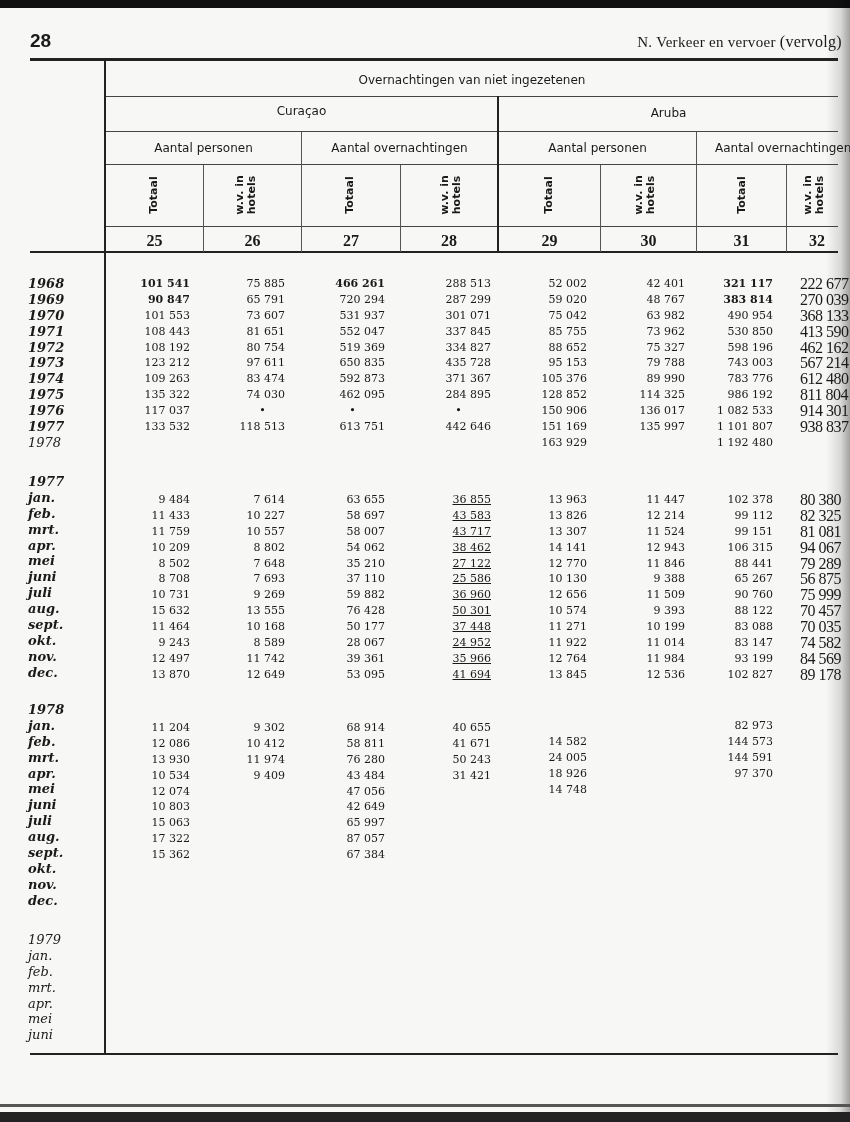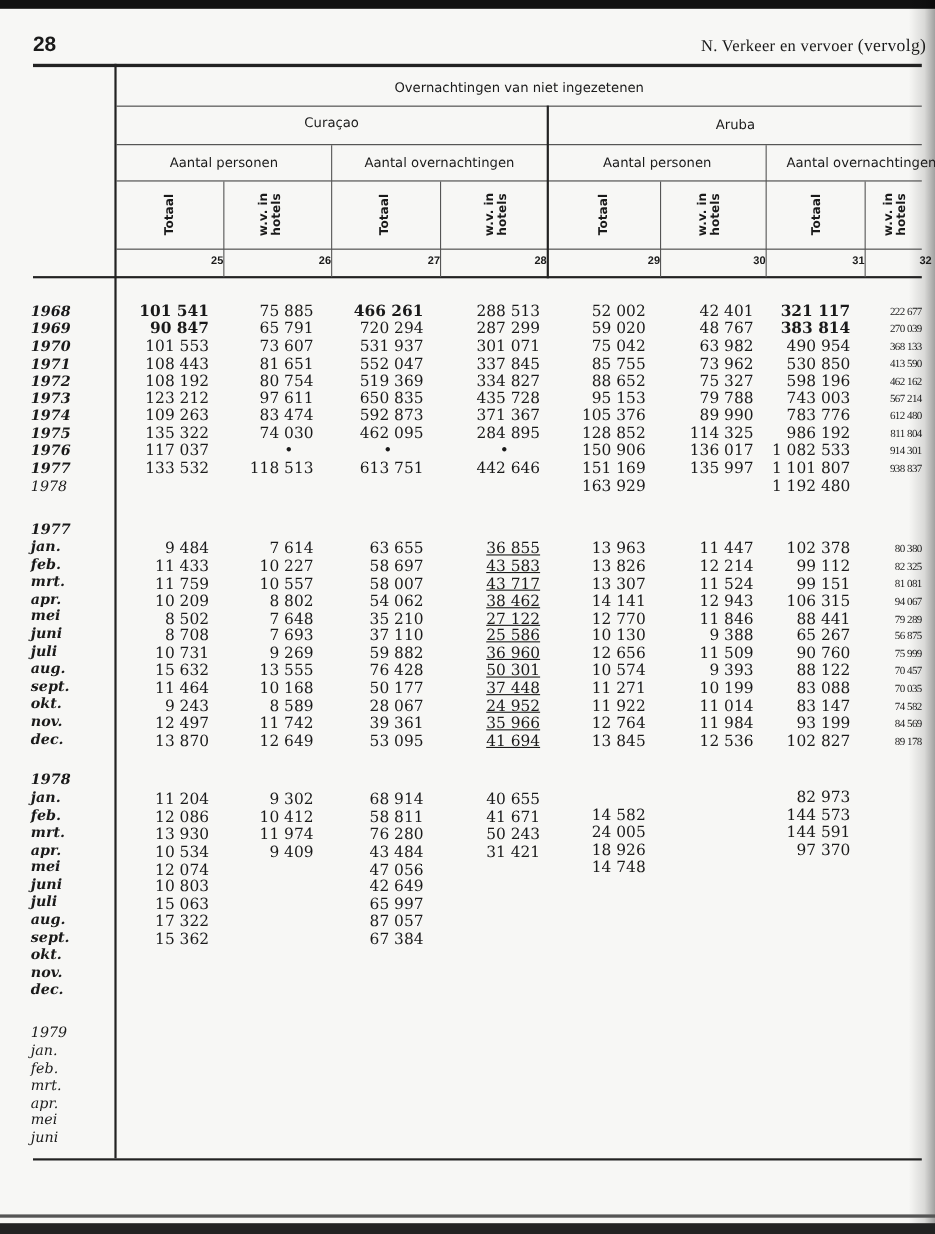--- a/index.html
+++ b/index.html
@@ -24,33 +24,33 @@
   .rule-thick { position: absolute; left: 30px; width: 808px; height: 3px; background: #222; }
   .rule { position: absolute; height: 1px; background: #444; }
   .vline { position: absolute; width: 1px; background: #555; }
   .vline.thick { width: 2px; background: #222; }
 
   .hdr { position: absolute; font-family: "DejaVu Sans", sans-serif; font-size: 12px;
     text-align: center; white-space: nowrap; }
   .rot { position: absolute; font-family: "DejaVu Sans", sans-serif; font-weight: bold;
     font-size: 11px; line-height: 12px; transform: rotate(-90deg); transform-origin: center center;
     text-align: center; white-space: nowrap; }
-  .colnum { position: absolute; font-family: Liberation Sans, sans-serif; font-weight: bold;
-    font-size: 10px; text-align: right; }
+  .colnum { position: absolute; font-family: Liberation Serif, serif; font-weight: bold;
+    font-size: 16px; text-align: center; }
 
   .rowlabels { position: absolute; left: 28px; font-family: "DejaVu Serif", serif; font-style: italic;
     font-weight: bold; font-size: 13px; line-height: 15.9px; }
   .rowlabels div { height: 15.9px; }
   .rowlabels.light { font-weight: normal; }
 
-  .col { position: absolute; text-align: right; font-family: "DejaVu Serif", serif; font-size: 14px;
+  .col { position: absolute; text-align: right; font-family: "DejaVu Serif", serif; font-size: 11px;
     line-height: 15.9px; white-space: nowrap; }
   .col div { height: 15.9px; }
   .col .b { font-weight: bold; }
-  .col.narrow { font-size: 10px; letter-spacing: -0.5px; font-family: "Liberation Serif", serif; }
+  .col.narrow { font-size: 16px; letter-spacing: -0.5px; font-family: "Liberation Serif", serif; }
   .dot { text-align: center; }
 </style>
 </head>
 <body>
 
 <div class="topbar"></div>
 <div class="rightshade"></div>
 
 <div class="page-number">28</div>
 <div class="running-head">

